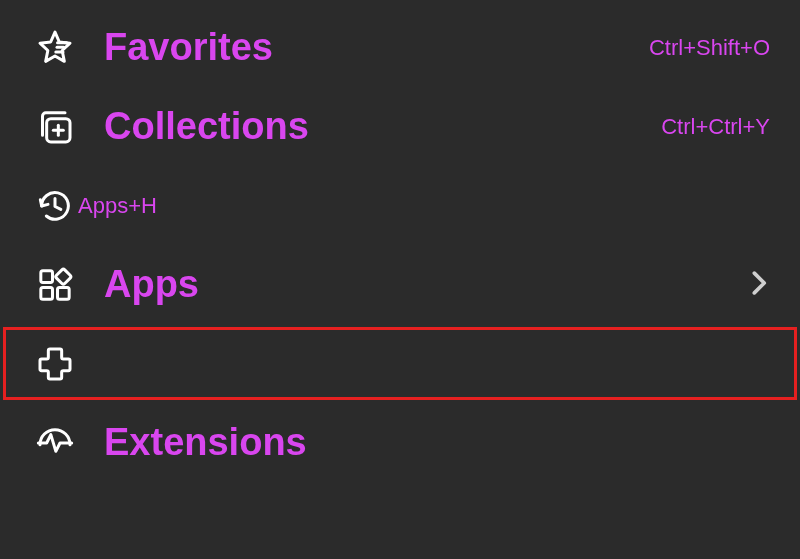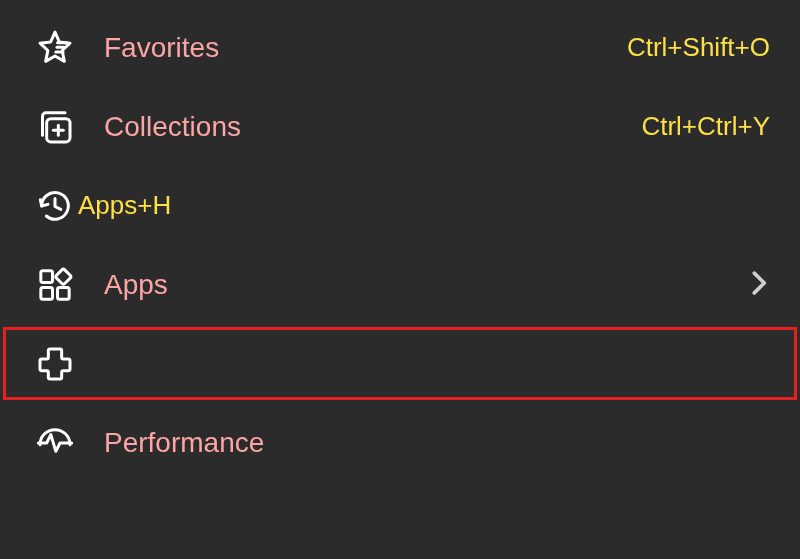--- a/index.html
+++ b/index.html
@@ -42,29 +42,29 @@
     .icon-wrap svg {
       width: 40px;
       height: 40px;
       stroke: #ffffff;
       stroke-width: 1.8;
       fill: none;
       stroke-linecap: round;
       stroke-linejoin: round;
     }
     .label {
-      color: #fca5a5;
-      font-size: 28px;
+      color: #d946ef;
+      font-size: 38px;
       margin-left: 26px;
       flex: 1;
-      font-weight: 400;
+      font-weight: 700;
     }
     .shortcut {
-      color: #fde047;
-      font-size: 26px;
+      color: #d946ef;
+      font-size: 22px;
       font-weight: 400;
     }
     .chevron svg {
       width: 20px;
       height: 34px;
       stroke: #cfcfcf;
       stroke-width: 2.6;
       fill: none;
       stroke-linecap: round;
       stroke-linejoin: round;
@@ -138,16 +138,16 @@
     </span>
   </div>
 
   <div class="menu-item">
     <span class="icon-wrap">
       <svg viewBox="0 0 24 24">
         <path d="M3 13 A9 9 0 0 1 21 13"></path>
         <polyline points="2,12 7,12 9.5,7 12.5,17 15,12 22,12"></polyline>
       </svg>
     </span>
-    <span class="label">Performance</span>
+    <span class="label">Extensions</span>
   </div>
 
 </div>
 
 </body></html>

